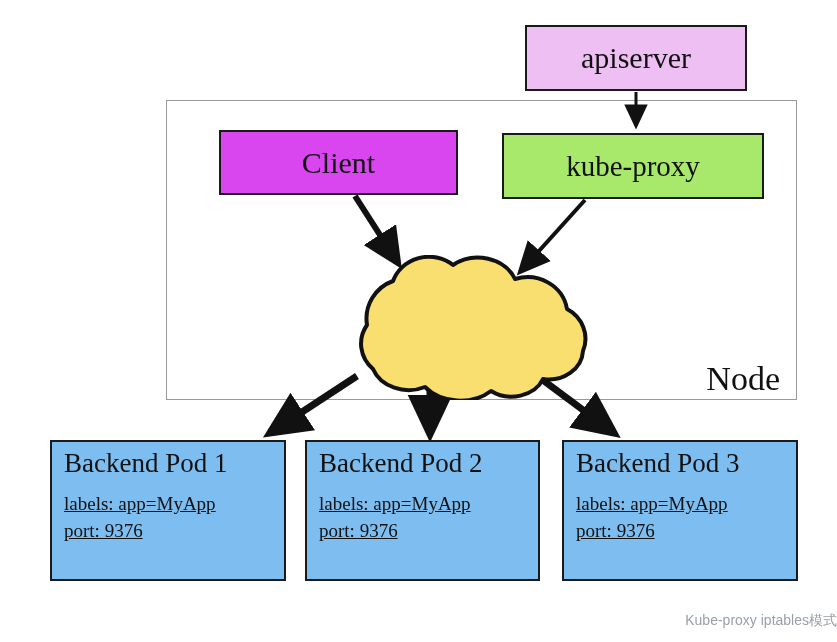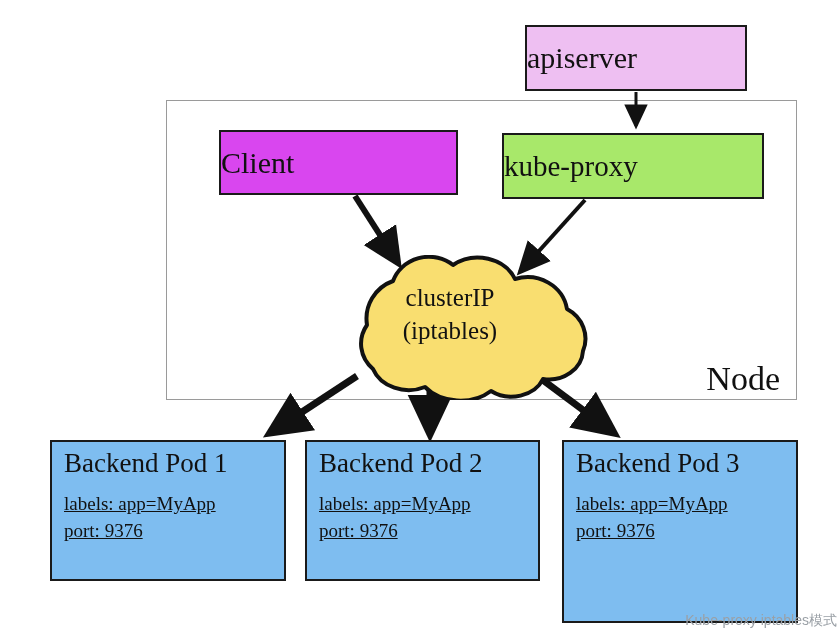--- a/index.html
+++ b/index.html
@@ -36,20 +36,21 @@
     font-family: "Liberation Serif", "DejaVu Serif", serif;
     line-height: 1.1;
     white-space: nowrap;
   }
   .box {
     position: absolute;
     border: 2px solid #1a1a1a;
     box-sizing: border-box;
     display: flex;
     align-items: center;
+    justify-content: center;
     color: #111111;
     font-family: "Liberation Serif", "DejaVu Serif", serif;
   }
   .box-apiserver {
     left: 525px;
     top: 25px;
     width: 222px;
     height: 66px;
     font-size: 30px;
   }
@@ -84,21 +85,21 @@
     white-space: nowrap;
   }
   .pod-line {
     font-size: 19px;
     line-height: 1.42;
     white-space: nowrap;
     text-decoration: underline;
   }
   .pod1 { left: 50px;  top: 440px; width: 236px; height: 141px; }
   .pod2 { left: 305px; top: 440px; width: 235px; height: 141px; }
-  .pod3 { left: 562px; top: 440px; width: 236px; height: 183px; }
+  .pod3 { left: 562px; top: 440px; width: 236px; height: 141px; }
 
   .cloud-wrap {
     position: absolute;
     left: 305px;
     top: 255px;
     width: 325px;
     height: 145px;
   }
   .cloud-svg {
     position: absolute;
@@ -189,24 +190,20 @@
                  a40,34 0 0 1 62,14
                  a40,38 0 0 1 52,30
                  a36,34 0 0 1 16,42
                  a34,30 0 0 1 -40,28
                  a34,28 0 0 1 -52,12
                  a44,34 0 0 1 -66,-4
                  a38,32 0 0 1 -52,-18
                  a36,34 0 0 1 -6,-44 z"></path>
       </g>
     </svg>
-    <div class="cloud-text">
-      <div>clusterIP</div>
-      <div>(iptables)</div>
-    </div>
   </div>
 
   <div class="pod pod1" style="background:#7EBDF0">
     <div class="pod-title">Backend Pod 1</div>
     <div class="pod-line">labels: app=MyApp</div>
     <div class="pod-line">port: 9376</div>
   </div>
 
   <div class="pod pod2" style="background:#7EBDF0">
     <div class="pod-title">Backend Pod 2</div>

